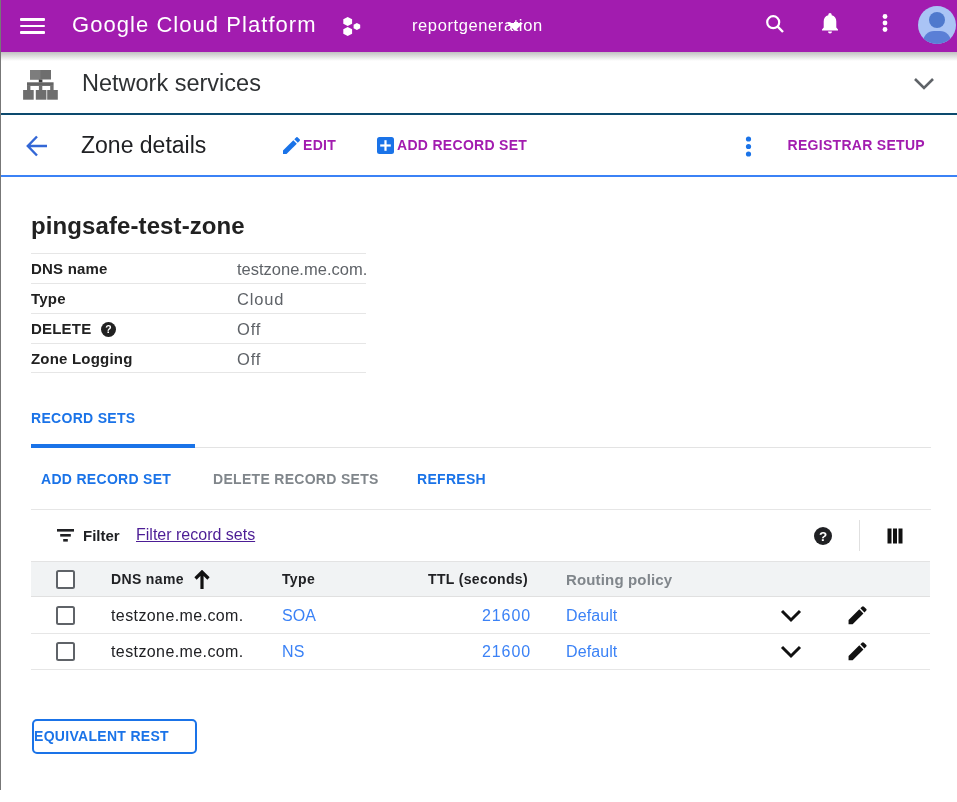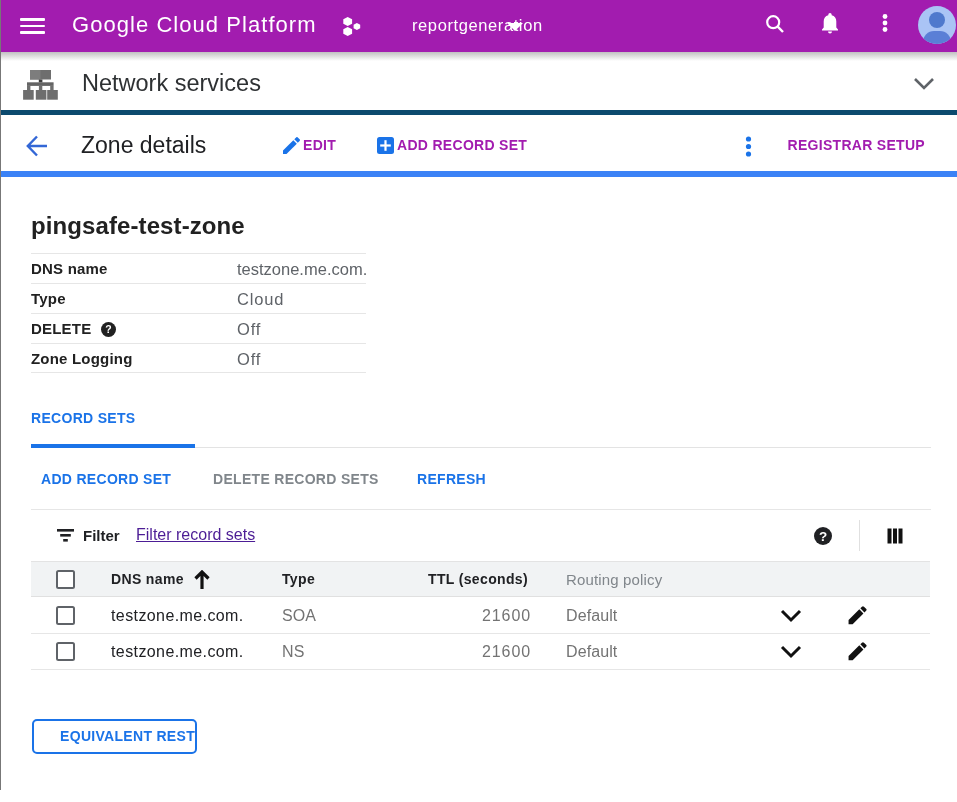--- a/index.html
+++ b/index.html
@@ -12,26 +12,26 @@
 .hbar { position:absolute; left:20px; width:25px; height:2.6px; background:#fff; border-radius:1px; }
 #logo { position:absolute; left:72px; top:0; height:52px; line-height:50px; color:#fff; font-size:22px; letter-spacing:1.05px; }
 #proj-label { position:absolute; left:368px; top:0; height:52px; line-height:50px; color:#fff; font-size:16.5px; letter-spacing:0.6px;margin-left:44px; }
 #caret { position:absolute; left:507px; top:23px; width:0; height:0; border-left:8px solid transparent; border-right:8px solid transparent; border-top:8px solid #fff; }
 
 #avatar { position:absolute; left:918px; top:6px; width:38px; height:38px; border-radius:50%; background:#aac4f5; overflow:hidden; }
 #av-head { position:absolute; left:11px; top:6px; width:16px; height:16px; border-radius:50%; background:#4f79cd; }
 #av-body { position:absolute; left:5px; top:25px; width:28px; height:22px; border-radius:12px; background:#5a7fd6; }
 
 
-#netbar { position:absolute; left:0; top:52px; width:957px; height:63px; background:#fff; border-bottom:5px solid #0c4a6e; }
+#netbar { position:absolute; left:0; top:52px; width:957px; height:63px; background:#fff; border-bottom:2px solid #0c4a6e; }
 #netbar-shadow { position:absolute; left:0; top:0; width:957px; height:9px; background:linear-gradient(rgba(60,60,60,0.32), rgba(60,60,60,0)); }
 #net-title { position:absolute; left:82px; top:0; height:62px; line-height:62px; font-size:23.5px; color:#2e3133; letter-spacing:0; }
 
 
-#zonebar { position:absolute; left:0; top:115px; width:957px; height:62px; background:#fff; border-bottom:6px solid #3b82f6; }
+#zonebar { position:absolute; left:0; top:115px; width:957px; height:62px; background:#fff; border-bottom:2px solid #3b82f6; }
 .bluebtn { position:absolute; top:0; height:61px; line-height:61px; color:#a21caf; font-size:14px; font-weight:700; letter-spacing:0.3px; }
 #zone-title { position:absolute; left:81px; top:0; height:61px; line-height:61px; font-size:23px; color:#202124; }
 
 
 #h1 { position:absolute; left:31px; top:212px; font-size:24px; font-weight:700; color:#212121; letter-spacing:0.1px; }
 .drow { position:absolute; left:31px; width:335px; height:30px; border-top:1px solid #e6e6e6; }
 .dlabel { position:absolute; left:0; top:0; height:30px; line-height:30px; font-size:15px; font-weight:700; color:#212121; letter-spacing:0.2px; }
 .dval { position:absolute; left:206px; top:0; height:30px; line-height:30px; font-size:16.5px; color:#5f6368; }
 #dbot { position:absolute; left:31px; top:372px; width:335px; height:1px; background:#e6e6e6; }
 
@@ -47,24 +47,24 @@
 #filtline { position:absolute; left:31px; top:509px; width:900px; height:1px; background:#e6e6e6; }
 #filter-label { position:absolute; left:83px; top:527px; font-size:15px; font-weight:700; color:#202124; }
 #filter-ph { position:absolute; left:136px; top:526px; font-size:16px; color:#4c1d95;text-decoration:underline; }
 #vdiv { position:absolute; left:859px; top:520px; width:1px; height:31px; background:#e0e0e0; }
 
 
 #thead { position:absolute; left:31px; top:561px; width:899px; height:36px; background:#f1f3f4; border-top:1px solid #e3e3e3; border-bottom:1px solid #e0e0e0; }
 .trow { position:absolute; left:31px; width:899px; height:36px; background:#fff; border-bottom:1px solid #e6e6e6; }
 .cb { position:absolute; left:25px; width:19px; height:19px; border:2px solid #5f6368; border-radius:2.5px; background:#fff; }
 .th { position:absolute; font-size:14px; font-weight:700; color:#202124; top:0; height:35px; line-height:35px; letter-spacing:0.35px; }
-.td { position:absolute; font-size:16px; color:#737373; top:0; height:35px; line-height:35px; letter-spacing:0.1px; }
-
-
-#eqbtn { position:absolute; left:32px; top:719px; width:165px; height:35px; border:2px solid #1a73e8; border-radius:5px; color:#1a73e8; font-size:14px; font-weight:700; letter-spacing:0.3px; text-align:right; line-height:31px; }
+.td { position:absolute; font-size:16px; color:#3b82f6; top:0; height:35px; line-height:35px; letter-spacing:0.1px; }
+
+
+#eqbtn { position:absolute; left:32px; top:719px; width:165px; height:35px; border:2px solid #1a73e8; border-radius:5px; color:#1a73e8; font-size:14px; font-weight:700; letter-spacing:0.3px; text-align:left; line-height:31px; }
 
 #leftedge { position:absolute; left:0; top:0; width:1px; height:790px; background:#777; }
 </style>
 </head>
 <body>
 <div id="page">
 
   <div id="topbar">
     <div class="hbar" style="top:18px"></div>
     <div class="hbar" style="top:24.5px"></div>
@@ -197,21 +197,21 @@
   </svg>
 
   <div id="thead">
     <div class="cb" style="top:8px"></div>
     <div class="th" style="left:80px">DNS name</div>
     <svg class="abs" style="left:163px; top:8px" width="16" height="20" viewBox="0 0 16 20">
       <path d="M8 1.5 L8 19 M1.5 8.5 L8 2 L14.5 8.5" fill="none" stroke="#111" stroke-width="3.2"></path>
     </svg>
     <div class="th" style="left:251px">Type</div>
     <div class="th" style="left:330px; width:167px; text-align:right">TTL (seconds)</div>
-    <div class="th" style="left:535px; color:#80868b; font-weight:400; font-size:15px; letter-spacing:0.15px">Routing policy</div>
+    <div class="th" style="left:535px; color:#80868b; font-weight:700; font-size:15px; letter-spacing:0.15px">Routing policy</div>
   </div>
   <div class="trow" style="top:598px">
     <div class="cb" style="top:8px"></div>
     <div class="td" style="left:80px; color:#202124; letter-spacing:0.4px">testzone.me.com.</div>
     <div class="td" style="left:251px">SOA</div>
     <div class="td" style="left:330px; width:170px; text-align:right; letter-spacing:0.9px">21600</div>
     <div class="td" style="left:535px">Default</div>
     <svg class="abs" style="left:749px; top:11px" width="22" height="14" viewBox="0 0 22 14">
       <path d="M2 2 L11 11 L20 2" fill="none" stroke="#111" stroke-width="3"></path>
     </svg>

